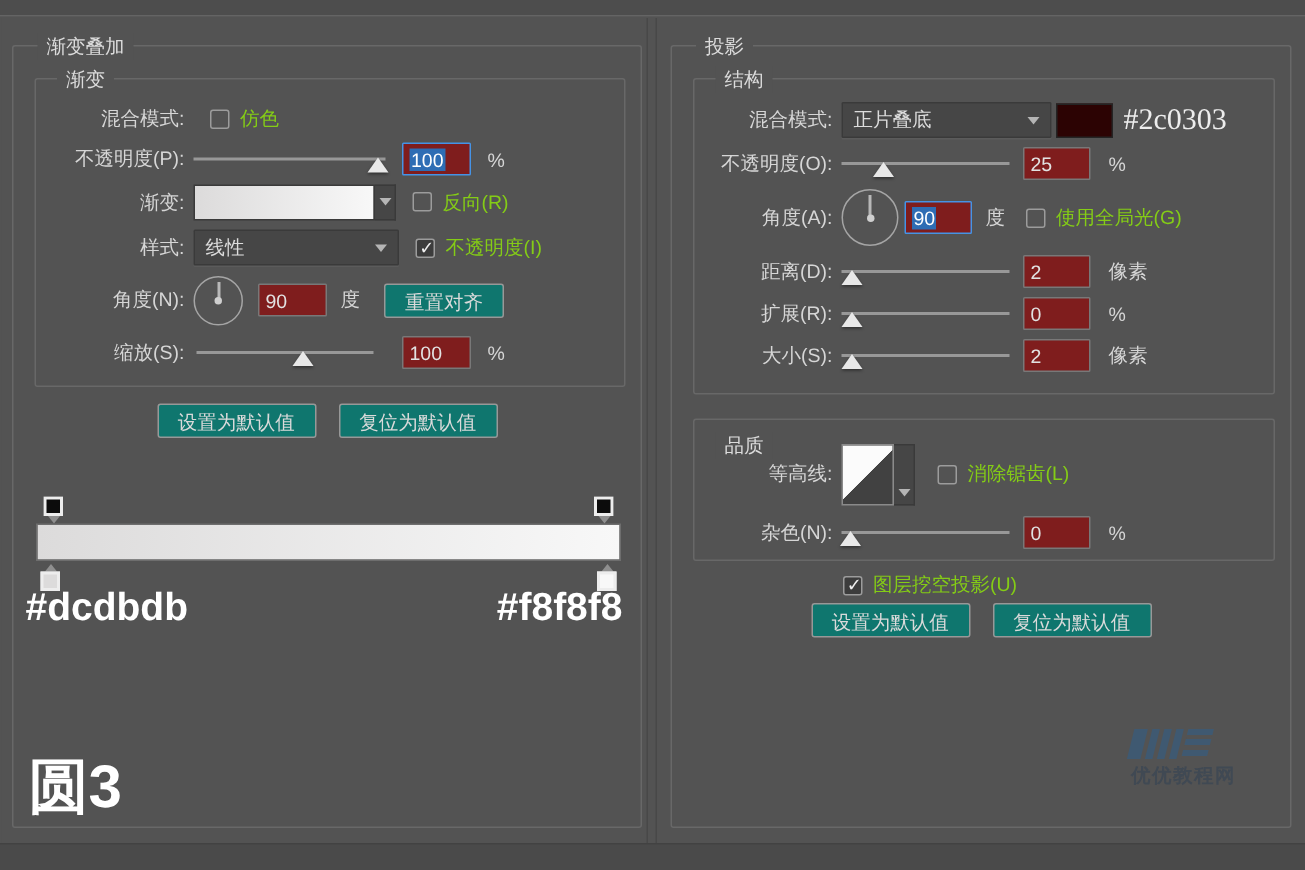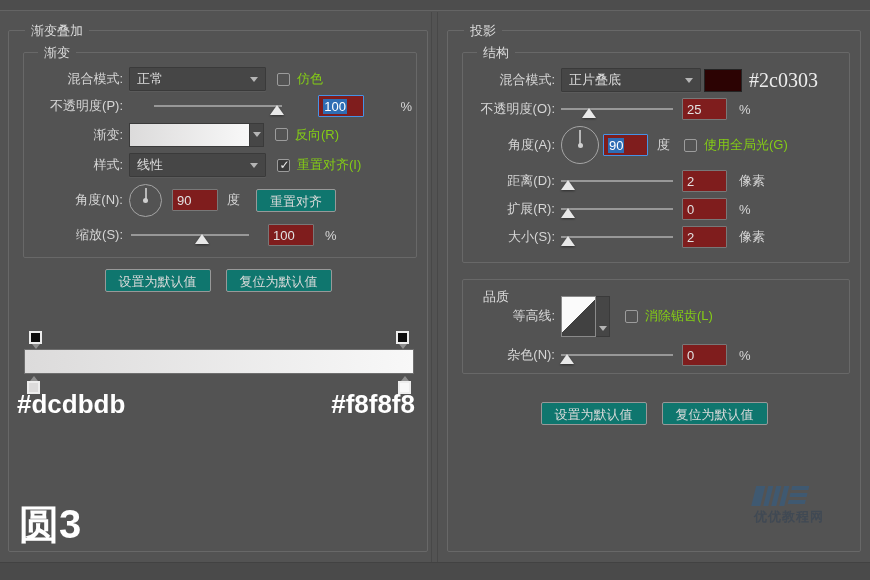--- a/index.html
+++ b/index.html
@@ -123,29 +123,25 @@
 <div class="dialog dialog-left">
   <div class="fieldset outer-fs-left">
     <span class="legend">渐变叠加</span>
 
     <div class="fieldset inner-fs" style="width:394px; height:206px;">
       <span class="legend" style="left:14px;">渐变</span>
       <div class="rows">
 
         <div class="row" style="height:28px;">
           <span class="lbl lbl-l">混合模式:</span>
-          <div class="dropdown" style="width:137px;">
-            <span>正常</span>
-            <span class="chev"></span>
-          </div>
           <span class="cb" style="margin-left:11px;"></span>
           <span class="cb-lab">仿色</span>
         </div>
 
-        <div class="row" style="height:26px;justify-content:space-between;">
+        <div class="row" style="height:26px;">
           <span class="lbl lbl-l">不透明度(P):</span>
           <div class="slider" style="width:128px;">
             <div class="track"></div>
             <div class="thumb" style="left:96%;"></div>
           </div>
           <div class="field focused" style="margin-left:11px;">
             <span class="sel">100</span>
           </div>
           <span class="unit" style="margin-left:11px;">%</span>
         </div>
@@ -160,21 +156,21 @@
           <span class="cb-lab">反向(R)</span>
         </div>
 
         <div class="row" style="height:30px;">
           <span class="lbl lbl-l">样式:</span>
           <div class="dropdown" style="width:137px;">
             <span>线性</span>
             <span class="chev"></span>
           </div>
           <span class="cb checked" style="margin-left:11px;"></span>
-          <span class="cb-lab">重置对齐(I)</span>
+          <span class="cb-lab">不透明度(I)</span>
         </div>
 
         <div class="row" style="height:40px;">
           <span class="lbl lbl-l">角度(N):</span>
           <div class="dial" style="width:33px; height:33px;">
             <span class="needle"></span>
             <span class="dot"></span>
           </div>
           <div class="field" style="margin-left:10px;">
             <span>90</span>
@@ -343,20 +339,24 @@
           </div>
           <div class="field" style="margin-left:9px; width:45px;">
             <span>0</span>
           </div>
           <span class="unit" style="margin-left:12px;">%</span>
         </div>
 
       </div>
     </div>
 
+    <div class="knockout-row">
+      <span class="cb checked"></span>
+      <span class="cb-lab">图层挖空投影(U)</span>
+    </div>
 
     <div class="btn-row" style="top:371px;">
       <div class="btn">
         <span>设置为默认值</span>
       </div>
       <div class="btn">
         <span>复位为默认值</span>
       </div>
     </div>
   </div>

